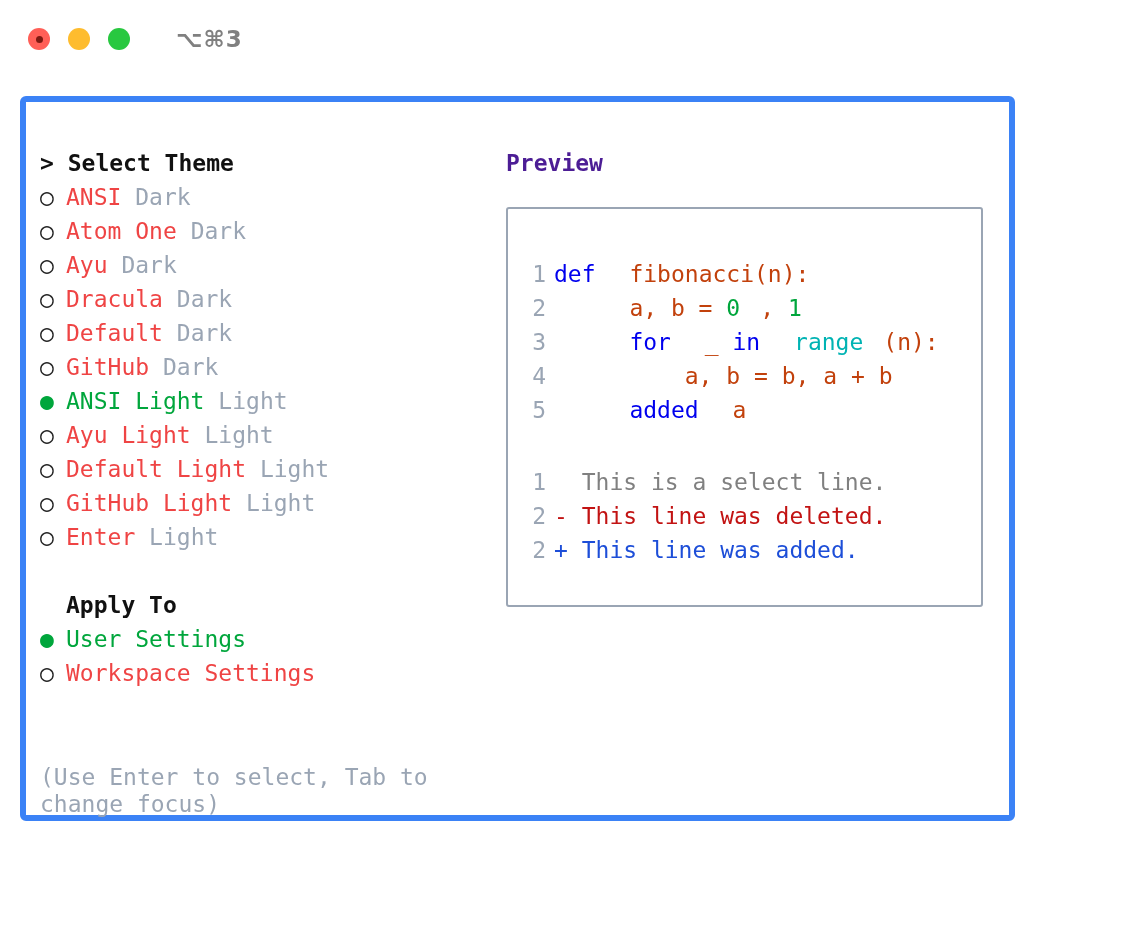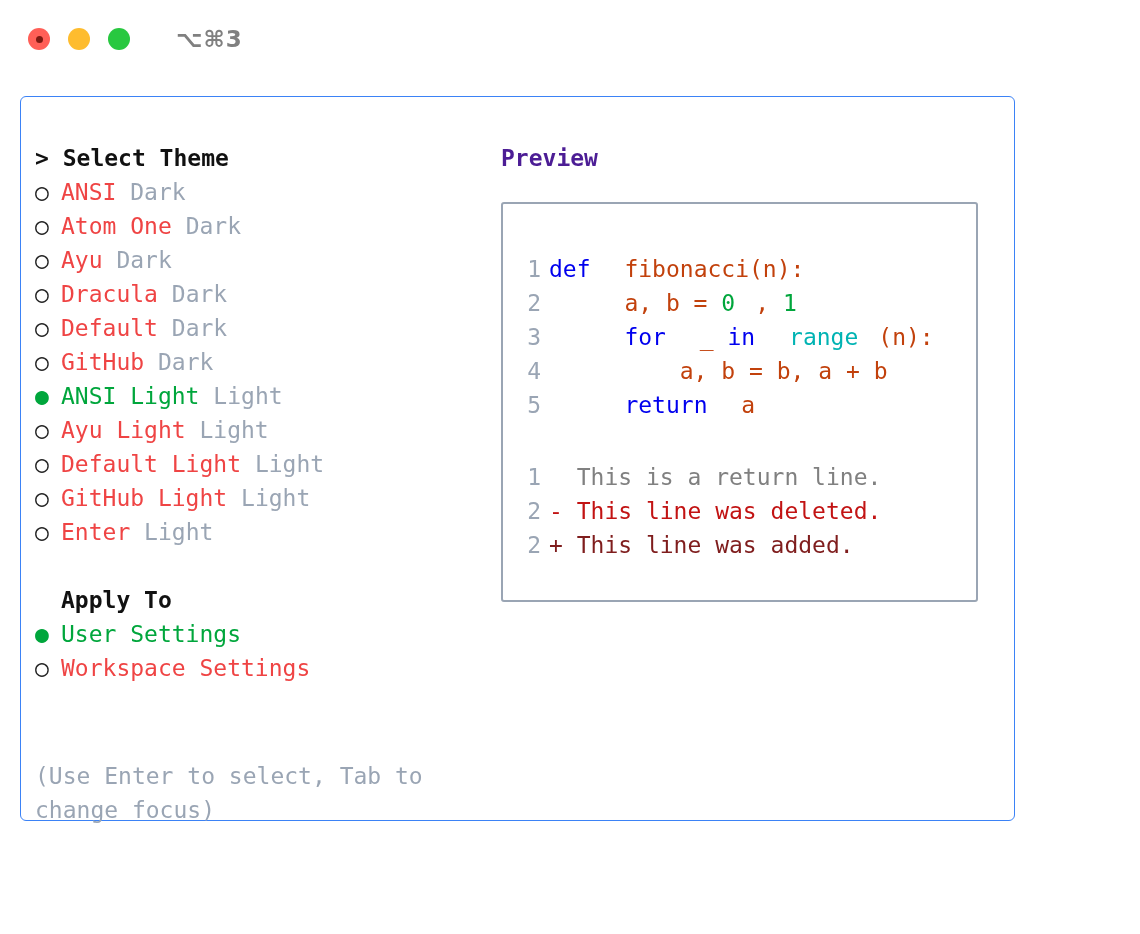--- a/index.html
+++ b/index.html
@@ -68,21 +68,21 @@
   }
 
   
   .panel {
     position: absolute;
     left: 20px;
     top: 96px;
     width: 995px;
     height: 725px;
     box-sizing: border-box;
-    border: 1px solid #3b82f6;
+    border: 6px solid #3b82f6;
     border-radius: 6px;
     background: #ffffff;
     padding-left: 44px;
   }
 
   .columns {
     position: absolute;
     left: 0; top: 0;
     width: 100%;
     height: 100%;
@@ -128,21 +128,21 @@
     padding-left: 26px;
     font-weight: bold;
   }
 
   .hint {
     position: absolute;
     left: 14px;
     top: 662px;
     width: 420px;
     font-size: 23px;
-    line-height: 34px;
+    line-height: 27px;
     color: #9aa5b4;
     white-space: pre-wrap;
   }
 
   
   .right-col {
     position: absolute;
     left: 480px;
     top: 44px;
     width: 500px;
@@ -179,21 +179,21 @@
     padding-right: 8px;
     box-sizing: border-box;
   }
   .code-text { white-space: pre; }
   .tok-kw    { color: #0000ee; }
   .tok-fn    { color: #00b3b3; }
   .tok-num   { color: #00a63c; }
   .tok-plain { color: #c2410c; margin-left: 20px; }
   .tok-ctx   { color: #808080; }
   .tok-del   { color: #c21313; }
-  .tok-add   { color: #7f1d1d; }
+  .tok-add   { color: #1d4ed8; }
   .code-gap  { height: 38px; }
 </style>
 </head>
 <body>
 
 <div class="window">
 
   <div class="titlebar">
     <div class="lights">
       <div class="light red"></div>
@@ -232,25 +232,25 @@
       <div class="hint">(Use Enter to select, Tab to change focus)</div>
 
       <div class="right-col">
         <div class="preview-title">Preview</div>
         <div class="code-box">
           <div id="code-rows">
               <div class="code-line"><span class="ln">1</span><span class="code-text"><span class="tok-kw">def </span><span class="tok-plain">fibonacci(n):</span></span></div>
               <div class="code-line"><span class="ln">2</span><span class="code-text"><span class="tok-plain">    a, b = </span><span class="tok-num">0</span><span class="tok-plain">, </span><span class="tok-num">1</span></span></div>
               <div class="code-line"><span class="ln">3</span><span class="code-text"><span class="tok-plain">    </span><span class="tok-kw">for</span><span class="tok-plain"> _ </span><span class="tok-kw">in</span><span class="tok-plain"> </span><span class="tok-fn">range</span><span class="tok-plain">(n):</span></span></div>
               <div class="code-line"><span class="ln">4</span><span class="code-text"><span class="tok-plain">        a, b = b, a + b</span></span></div>
-              <div class="code-line"><span class="ln">5</span><span class="code-text"><span class="tok-plain">    </span><span class="tok-kw">return</span><span class="tok-plain"> a</span></span></div>
+              <div class="code-line"><span class="ln">5</span><span class="code-text"><span class="tok-plain">    </span><span class="tok-kw">added</span><span class="tok-plain"> a</span></span></div>
             </div>
           <div class="code-gap"></div>
           <div id="diff-rows">
-              <div class="code-line"><span class="ln">1</span><span class="code-text tok-ctx">  This is a return line.</span></div>
+              <div class="code-line"><span class="ln">1</span><span class="code-text tok-ctx">  This is a select line.</span></div>
               <div class="code-line"><span class="ln">2</span><span class="code-text tok-del">- This line was deleted.</span></div>
               <div class="code-line"><span class="ln">2</span><span class="code-text tok-add">+ This line was added.</span></div>
             </div>
         </div>
       </div>
 
     </div>
   </div>
 </div>
 

